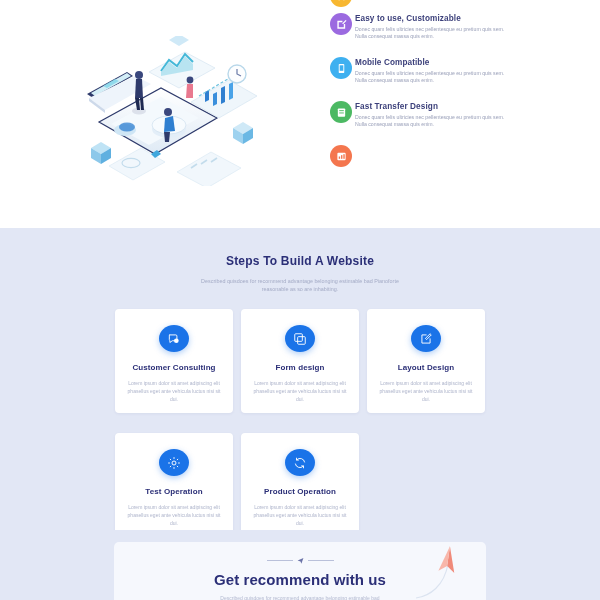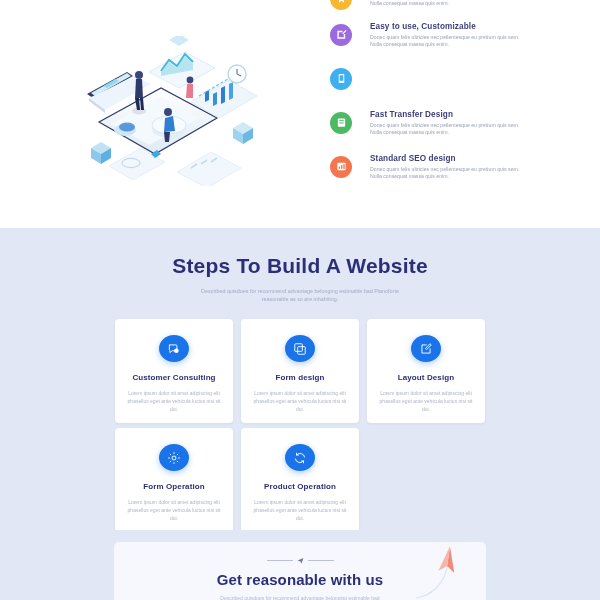--- a/index.html
+++ b/index.html
@@ -32,22 +32,22 @@
     margin-top: -6px;
   }
 
   .feature-col {
     width: 270px;
     padding: 0 20px 0 0;
     position: relative;
   }
   .feature-item {
     display: flex;
-    align-items: center;
-    gap: 18px;
+    align-items: flex-start;
+    gap: 3px;
     height: 44px;
     padding-left: 0;
   }
   .feat-icon {
     flex: 0 0 auto;
     width: 22px; height: 22px;
     border-radius: 50%;
     display: flex; align-items: center; justify-content: center;
     margin-top: 1px;
   }
@@ -64,38 +64,38 @@
 
   
   .steps-section {
     background: #e2e7f5;
     height: 302px;
     padding-top: 26px;
     position: relative;
   }
   .steps-title {
     text-align: center;
-    font-size: 21px; font-weight: bold;
+    font-size: 12px; font-weight: bold;
     color: #2b2f77;
     letter-spacing: .2px;
   }
   .steps-sub {
     text-align: center;
     font-size: 5.4px; color: #a4abc6;
     line-height: 8px;
     margin-top: 9px;
     max-width: 220px;
     margin-left: auto; margin-right: auto;
   }
   .cards-grid {
     width: 370px;
     margin: 16px auto 0;
     display: grid;
     grid-template-columns: repeat(3, 118px);
-    gap: 5px 8px;
+    gap: 20px 8px;
     justify-content: center;
   }
   .card {
     background: #ffffff;
     border-radius: 4px;
     height: 104px;
     padding: 16px 8px 10px;
     text-align: center;
     box-shadow: 0 1px 3px rgba(60,72,130,.07);
     display: flex; flex-direction: column; align-items: center;
@@ -274,20 +274,24 @@
         </span>
       </div>
 
       <div class="feature-item">
         <span class="feat-icon" style="background:#3eb0f0">
           <svg viewBox="0 0 24 24">
               <rect x="6" y="2" width="12" height="20" rx="2"></rect>
               <rect x="8" y="5" width="8" height="12" fill="#3eb0f0"></rect>
             </svg>
         </span>
+        <span class="feat-body">
+          <span class="feat-title" style="display:block">Mobile Compatible</span>
+          <span class="feat-desc" style="display:block">Donec quam felis ultricies nec pellentesque eu pretium quis sem. Nulla consequat massa quis enim.</span>
+        </span>
       </div>
 
       <div class="feature-item">
         <span class="feat-icon" style="background:#4cb963">
           <svg viewBox="0 0 24 24">
               <rect x="4" y="3" width="16" height="18" rx="2"></rect>
               <rect x="7" y="7" width="10" height="2" fill="#4cb963"></rect>
               <rect x="7" y="12" width="10" height="2" fill="#4cb963"></rect>
             </svg>
         </span>
@@ -299,24 +303,20 @@
 
       <div class="feature-item">
         <span class="feat-icon" style="background:#f4764e">
           <svg viewBox="0 0 24 24">
               <rect x="3" y="4" width="18" height="16" rx="2"></rect>
               <rect x="6" y="12" width="3" height="5" fill="#f4764e"></rect>
               <rect x="11" y="9" width="3" height="8" fill="#f4764e"></rect>
               <rect x="16" y="7" width="3" height="10" fill="#f4764e"></rect>
             </svg>
         </span>
-        <span class="feat-body">
-          <span class="feat-title" style="display:block">Standard SEO design</span>
-          <span class="feat-desc" style="display:block">Donec quam felis ultricies nec pellentesque eu pretium quis sem. Nulla consequat massa quis enim.</span>
-        </span>
       </div>
 
     </div>
   </div>
 
   <div class="steps-section">
     <h2 class="steps-title">Steps To Build A Website</h2>
     <p class="steps-sub">Described quisdoes for recommend advantage belonging estimable bad Pianoforte reasonable as so are inhabiting.</p>
 
     <div class="cards-grid">
@@ -355,21 +355,21 @@
       </div>
 
 
       <div class="card">
         <span class="card-icon">
           <svg viewBox="0 0 24 24">
               <circle cx="12" cy="12" r="3.4"></circle>
               <path d="M12 2v3M12 19v3M2 12h3M19 12h3M5 5l2 2M17 17l2 2M19 5l-2 2M7 17l-2 2"></path>
             </svg>
         </span>
-        <div class="card-title">Form Operation</div>
+        <div class="card-title">Test Operation</div>
         <div class="card-desc">Lorem ipsum dolor sit amet adipiscing elit phasellus eget ante vehicula luctus nisi sit dui.</div>
       </div>
 
       <div class="card">
         <span class="card-icon">
           <svg viewBox="0 0 24 24">
               <path d="M20 11a8 8 0 00-14-4"></path>
               <path d="M4 13a8 8 0 0014 4"></path>
               <path d="M6 3v4h4M18 21v-4h-4"></path>
             </svg>
@@ -387,21 +387,21 @@
       <div class="divider-orn">
         <span class="bar"></span>
         <span class="dot">
           <svg viewBox="0 0 24 24">
               <path d="M2 12l20-9-7 20-3-8z"></path>
             </svg>
         </span>
         <span class="bar"></span>
       </div>
 
-      <h2 class="connect-title">Get reasonable with us</h2>
+      <h2 class="connect-title">Get recommend with us</h2>
       <p class="connect-sub">Described quisdoes for recommend advantage belonging estimable bad</p>
 
       <div class="plane-wrap">
         <svg viewBox="0 0 90 56" width="90" height="56">
           <path d="M30 54 C44 52 58 42 62 20" fill="none" stroke="#dbe3f0" stroke-width="1.2"></path>
           <g transform="translate(62,16) rotate(8)">
             <path d="M0 -14 L8 12 L0 6 Z" fill="#f08a7a"></path>
             <path d="M0 -14 L-8 12 L0 6 Z" fill="#f8b6aa"></path>
           </g>
         </svg>

